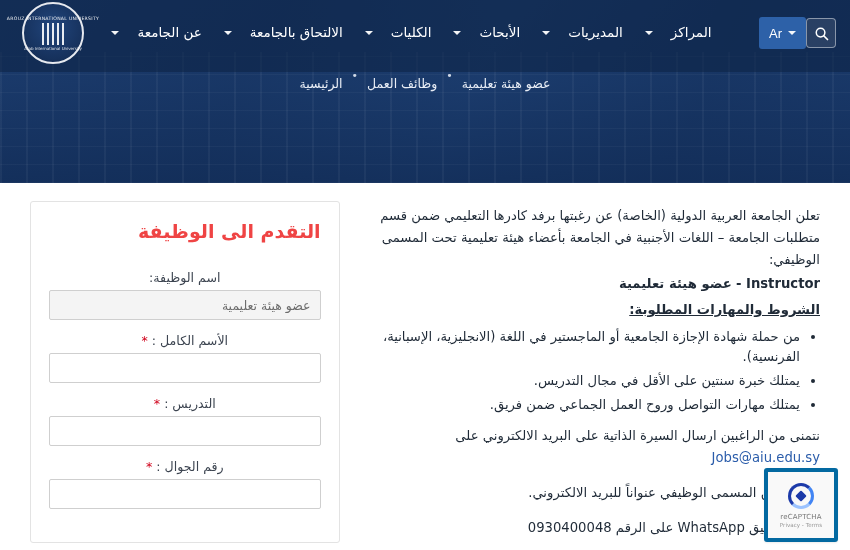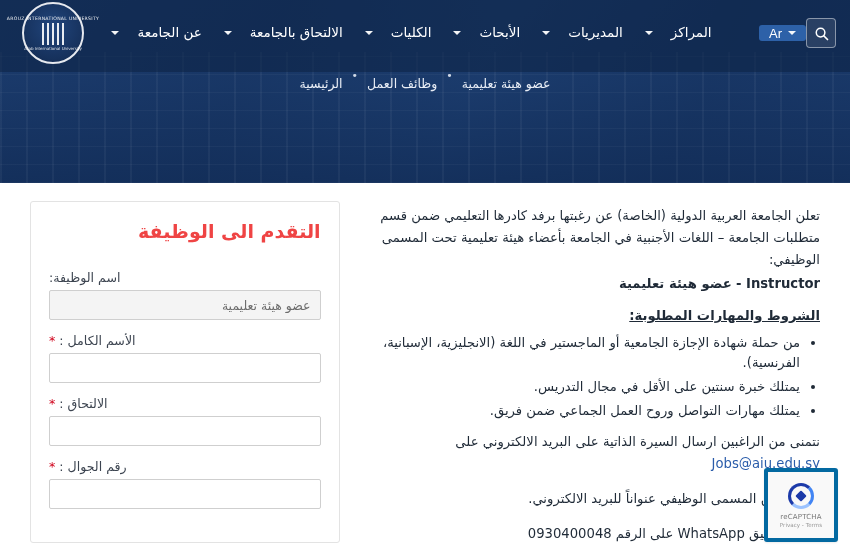--- a/index.html
+++ b/index.html
@@ -114,21 +114,21 @@
     border-right: 4px solid transparent;
     border-top: 4px solid #ffffff;
     opacity: .95;
   }
 
   .lang-btn {
     background: #2d61a8;
     color: #ffffff;
     border: none;
     border-radius: 3px;
-    height: 16px;
+    height: 32px;
     padding: 0 10px;
     font-size: 13px;
     display: inline-flex;
     align-items: center;
     gap: 6px;
     cursor: pointer;
     margin-left: 10px;
   }
   .search-btn {
     width: 30px; height: 30px;
@@ -180,21 +180,21 @@
     width: 310px;
     order: 2;
   }
 
   .intro { margin: 0 0 2px 0; }
   .job-line { margin-top: 2px; }
   .bold { font-weight: bold; }
   .req-title {
     font-weight: bold;
     text-decoration: underline;
-    margin-top: 10px;
+    margin-top: 4px;
     display: block;
   }
   ul.reqs {
     margin: 6px 0 10px 0;
     padding: 0 20px 0 0;
     list-style: disc;
   }
   ul.reqs li {
     margin-bottom: 4px;
     line-height: 20px;
@@ -216,21 +216,21 @@
     font-weight: bold;
     color: #ef4444;
     text-align: right;
     margin: 2px 0 28px 0;
   }
   .field { margin-bottom: 13px; }
   .flabel {
     display: block;
     font-size: 12.6px;
     color: #3c4450;
-    text-align: left;
+    text-align: center;
     margin-bottom: 5px;
   }
   .req-star { color: #d0021b; }
   .finput {
     width: 100%;
     height: 30px;
     border: 1px solid #cfcfcf;
     border-radius: 2px;
     background: #ffffff;
     padding: 0 9px;
@@ -393,21 +393,21 @@
         <div class="field">
           <label class="flabel">
             <span>الأسم الكامل :</span>
             <span class="req-star">*</span>
           </label>
           <input class="finput" type="text" value="" style="">
         </div>
 
         <div class="field">
           <label class="flabel">
-            <span>الالتحاق :</span>
+            <span>التدريس :</span>
             <span class="req-star">*</span>
           </label>
           <input class="finput" type="text" value="" style="">
         </div>
 
         <div class="field">
           <label class="flabel">
             <span>رقم الجوال :</span>
             <span class="req-star">*</span>
           </label>

